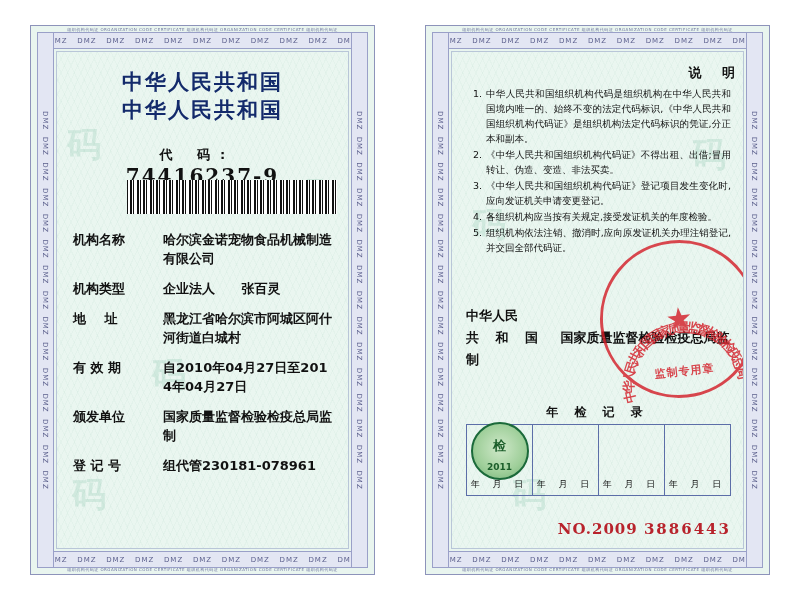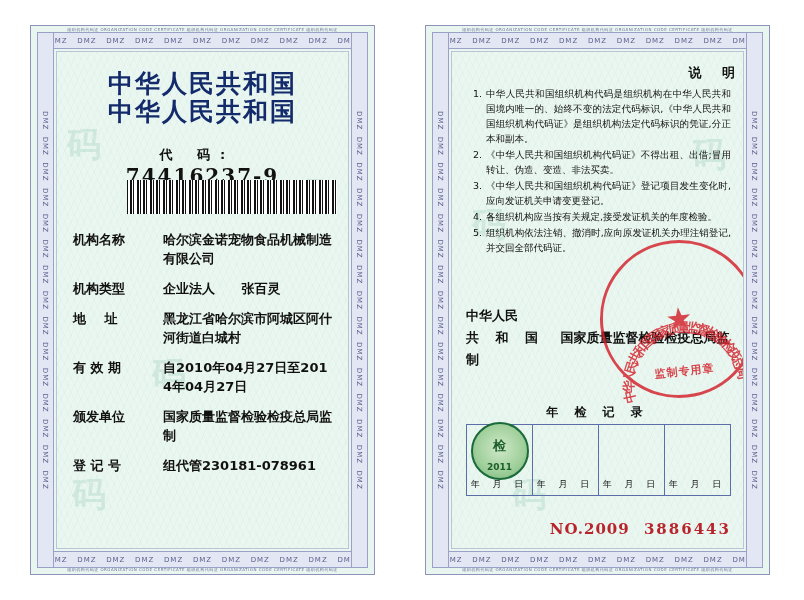--- a/index.html
+++ b/index.html
@@ -100,26 +100,26 @@
     user-select: none;
   }
 
   
   .title-block {
     position: absolute;
     top: 18px; left: 0; right: 0;
     text-align: center;
   }
   .title-line {
-    font-size: 25px;
+    font-size: 21px;
     font-weight: bold;
     color: #132a6b;
     letter-spacing: 2px;
     line-height: 28px;
-    font-family: Liberation Serif, serif;
+    font-family: Liberation Mono, monospace;
   }
 
   .code-row {
     position: absolute;
     top: 94px; left: 16px; right: 16px;
     display: flex;
     align-items: center;
     flex-direction: column;
   }
   .field-label {
@@ -327,21 +327,21 @@
 
   .serial {
     position: absolute;
     bottom: 10px; right: 12px;
     font-size: 15px;
     font-weight: bold;
     color: #b8232c;
     letter-spacing: 1px;
     font-family: "DejaVu Serif", "Liberation Serif", serif;
   }
-  .serial .ser-num { margin-left: 8px; letter-spacing: 2px; }
+  .serial .ser-num { letter-spacing: 2px; }
 </style>
 </head>
 <body>
 
 <div class="page">
 
   <div class="cert left">
 
     <div class="microline m-top">组织机构代码证 ORGANIZATION CODE CERTIFICATE 组织机构代码证 ORGANIZATION CODE CERTIFICATE 组织机构代码证</div>
     <div class="microline m-bottom">组织机构代码证 ORGANIZATION CODE CERTIFICATE 组织机构代码证 ORGANIZATION CODE CERTIFICATE 组织机构代码证</div>

